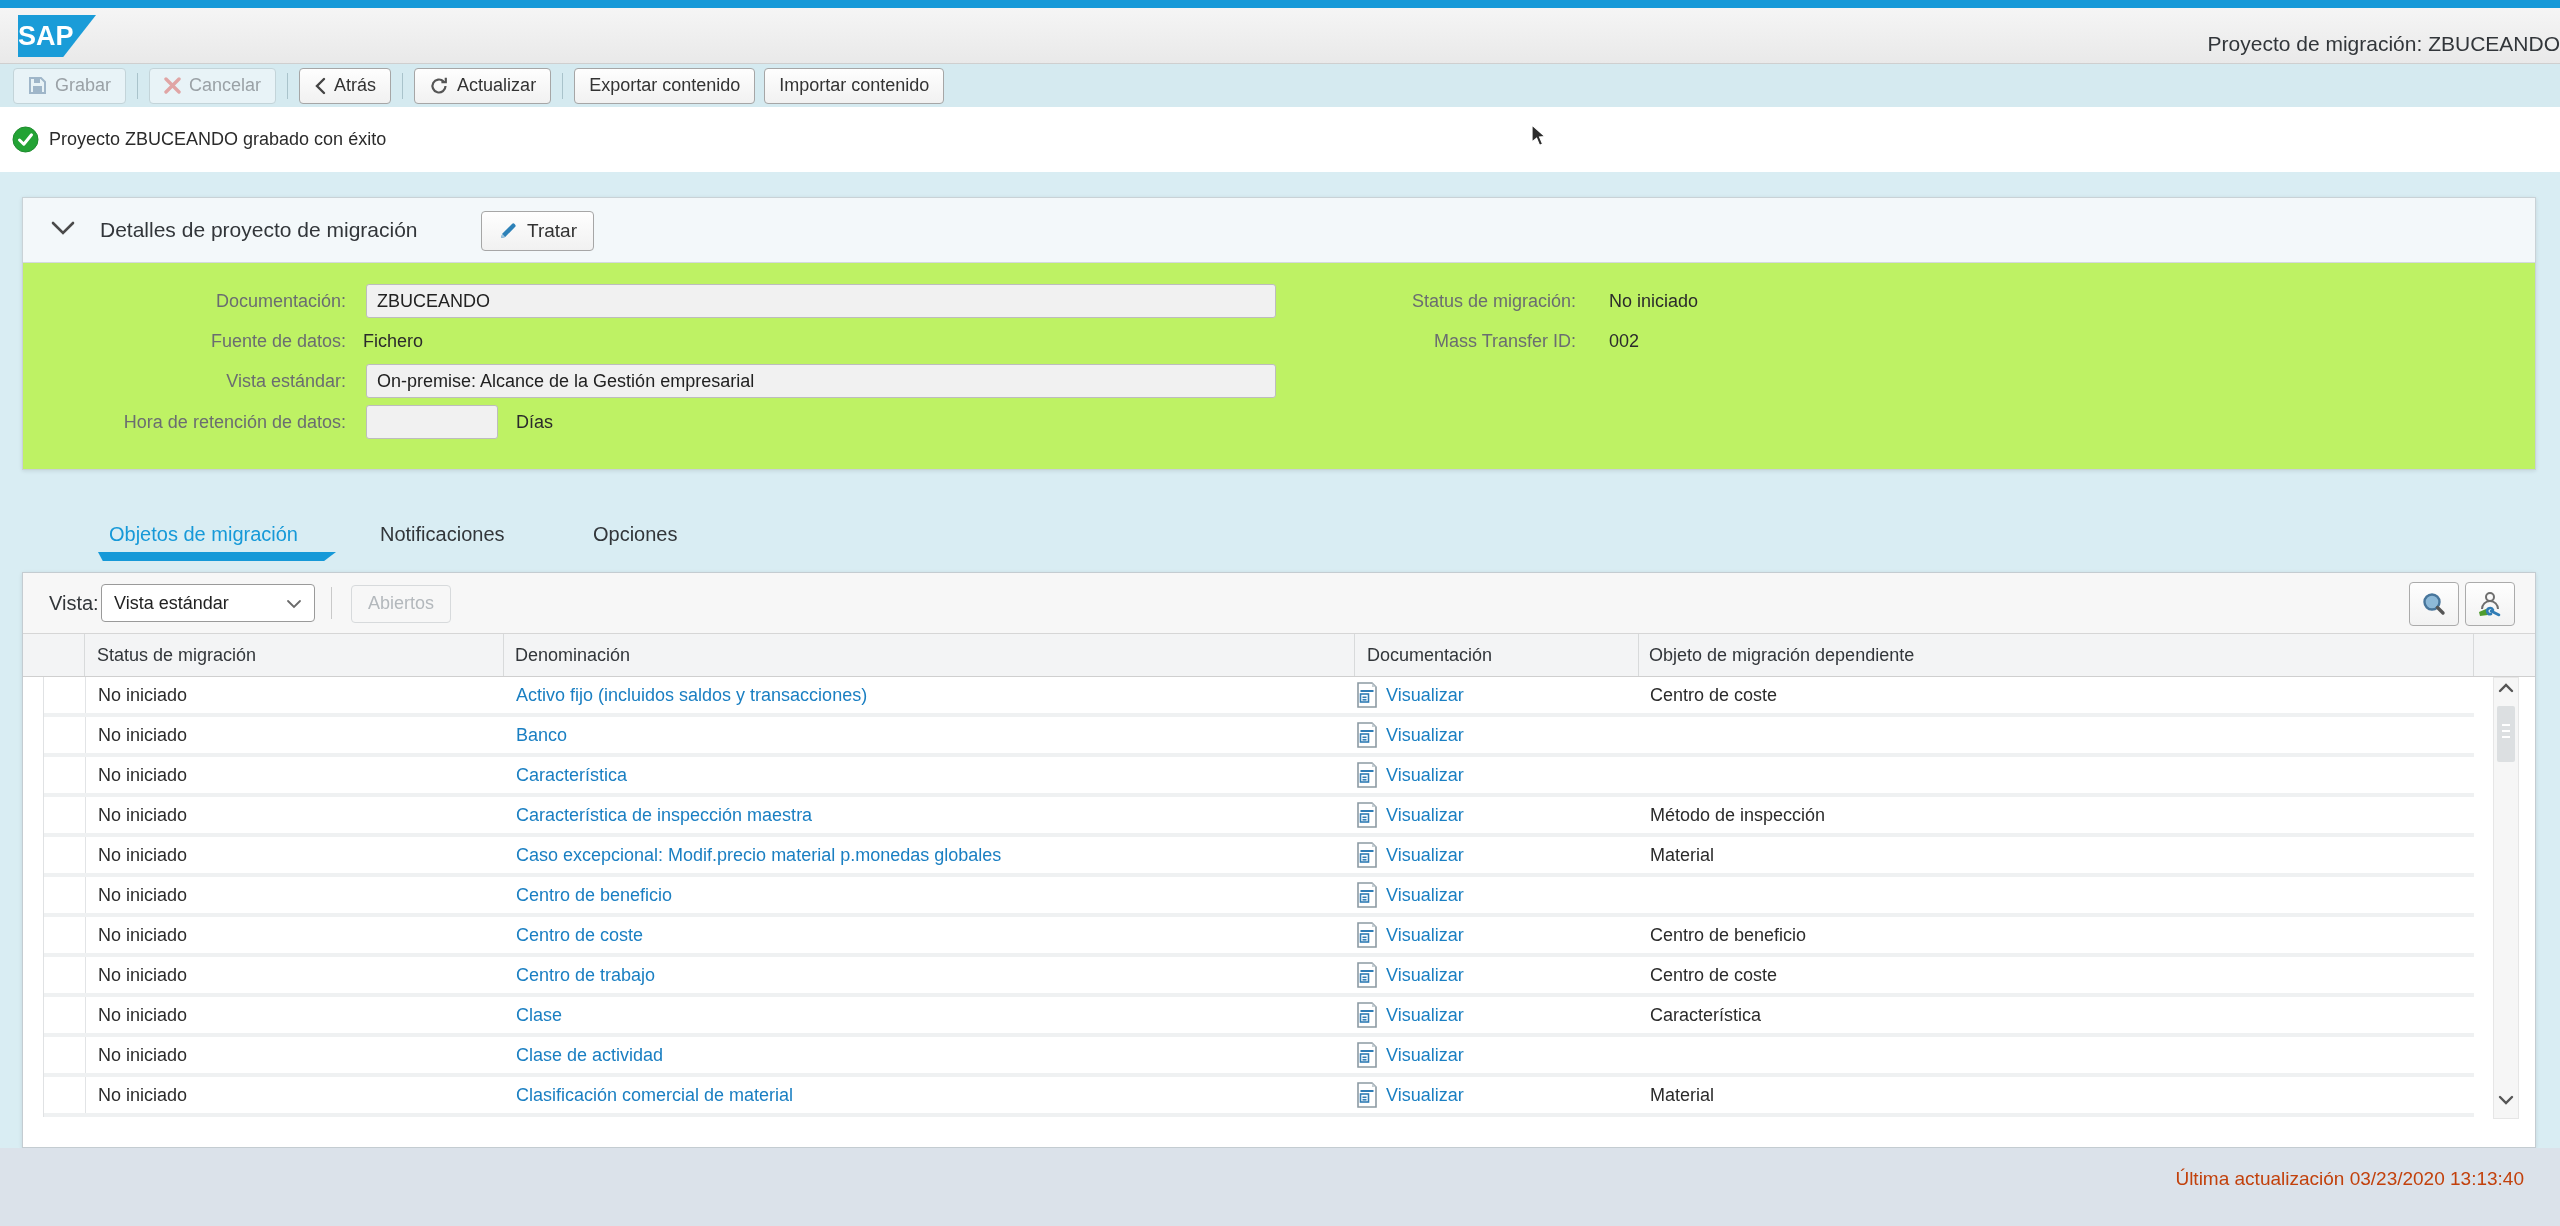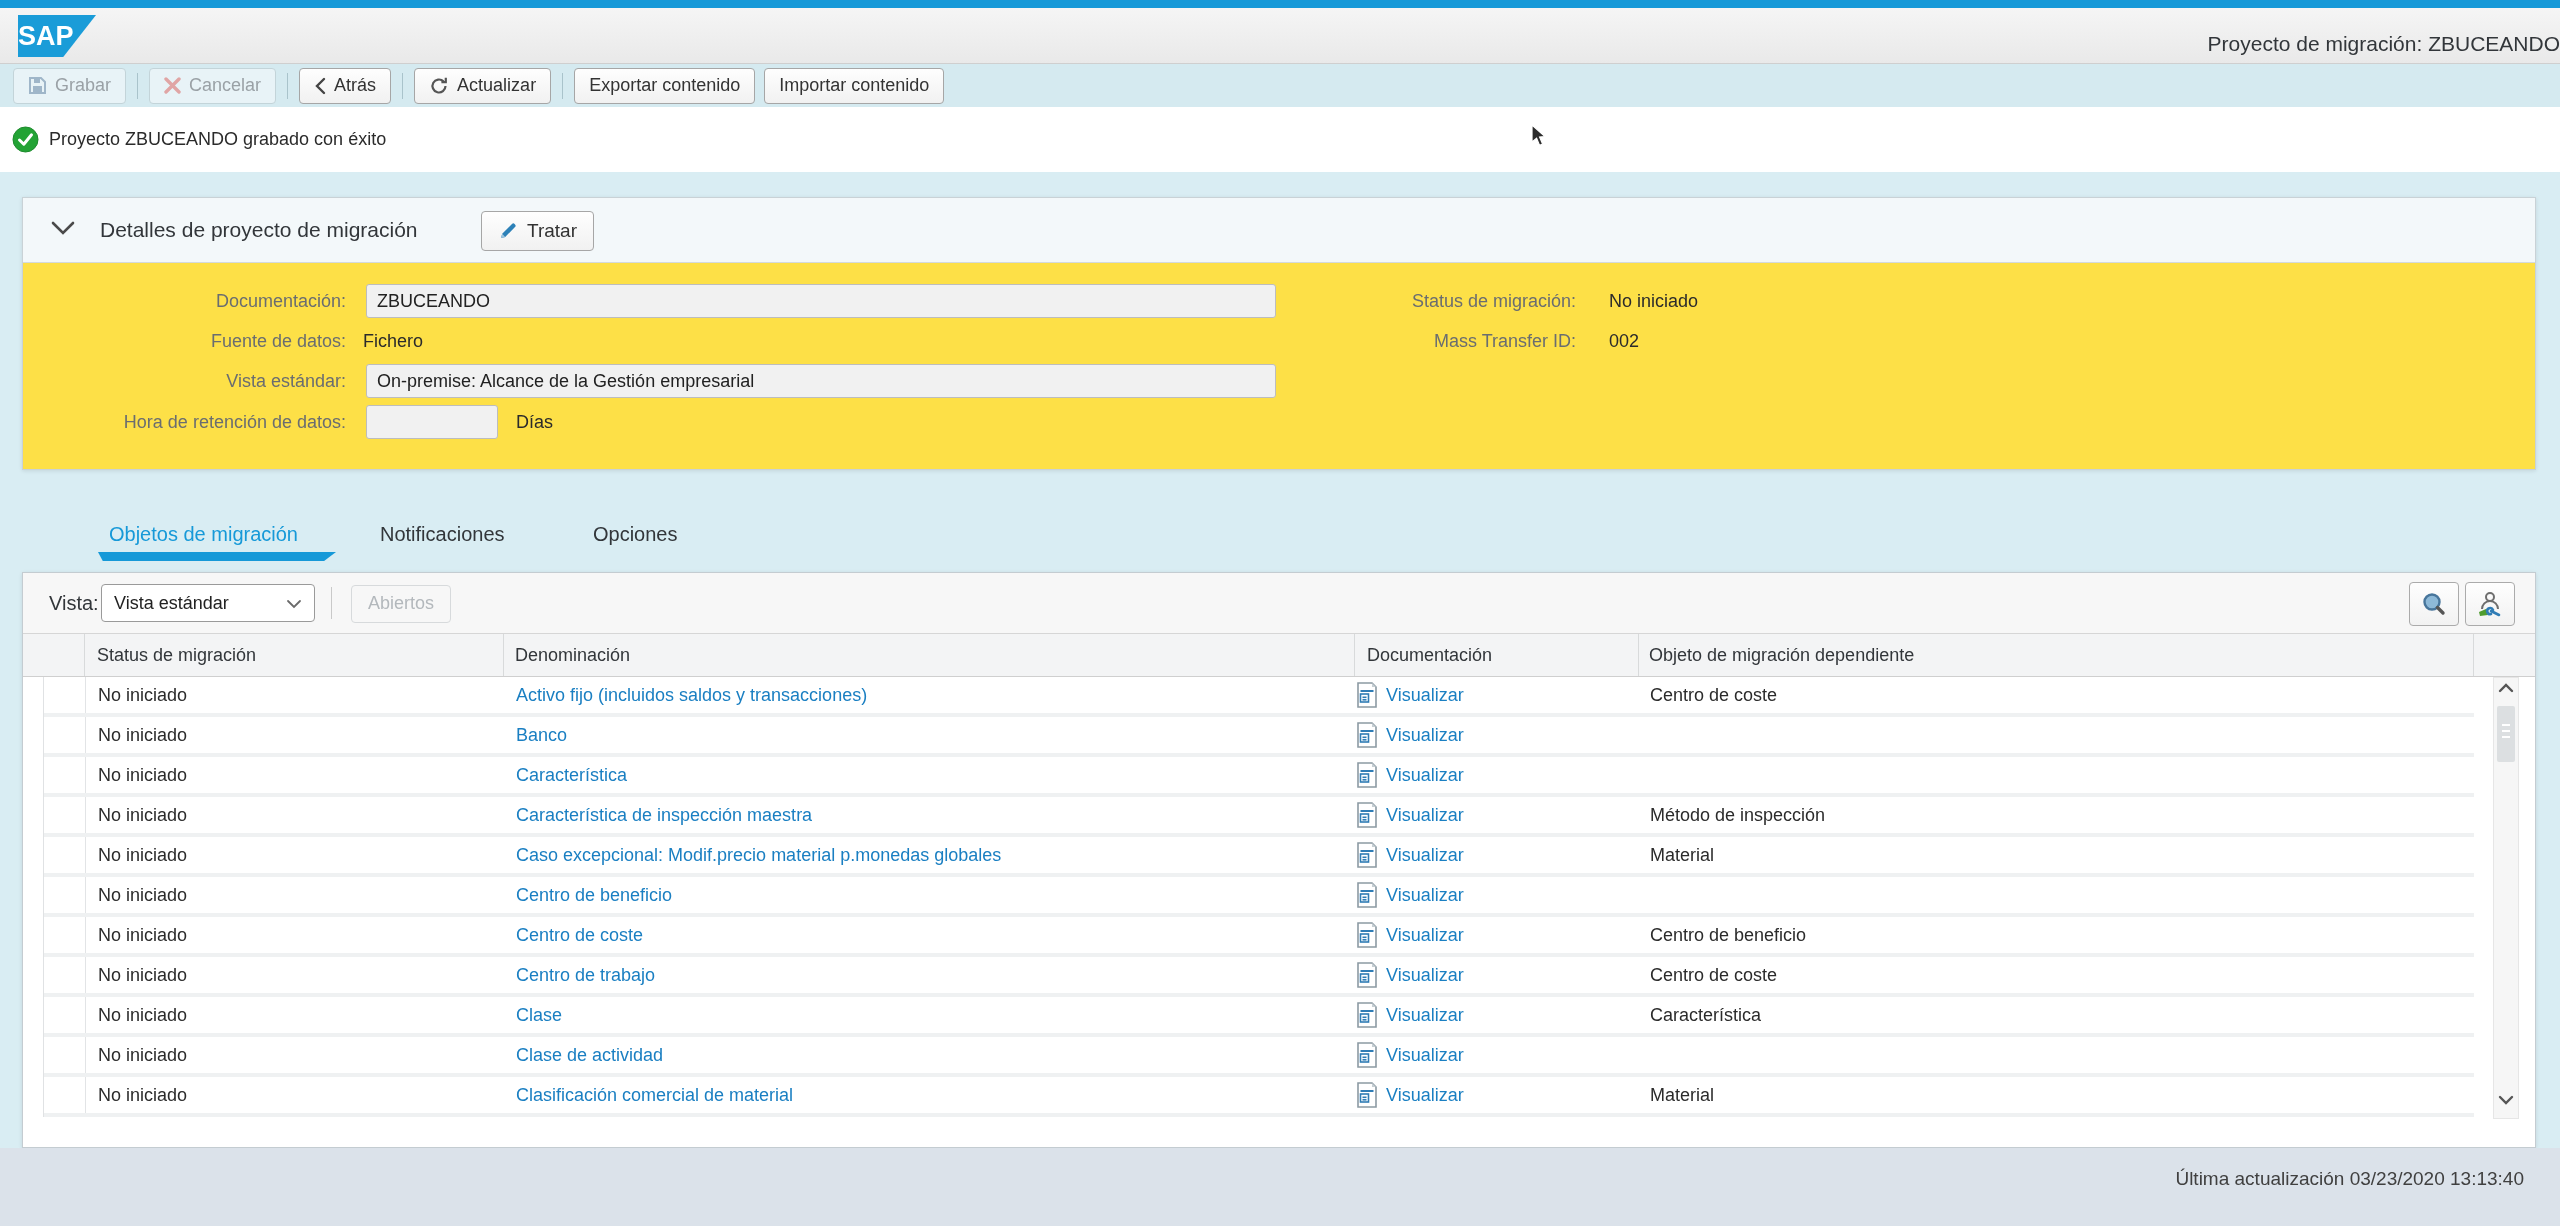--- a/index.html
+++ b/index.html
@@ -27,21 +27,21 @@
   .tb-gap{width:9px;}
   .icon svg{display:block;}
 
   
   .msgbar{position:absolute;left:0;top:107px;width:100%;height:65px;background:#ffffff;}
   .msg{position:absolute;left:12px;top:19px;display:flex;align-items:center;gap:10px;
        font-size:18px;color:#2b2b2b;}
 
   
   .details-panel{position:absolute;left:22px;top:197px;width:2514px;height:273px;
-                 background:#fde047;border:1px solid #c9d2d6;box-sizing:border-box;
+                 background:#bef264;border:1px solid #c9d2d6;box-sizing:border-box;
                  box-shadow:0 1px 4px rgba(0,0,0,.10);}
   .details-header{position:absolute;left:0;top:0;right:0;height:64px;background:#f3f8fa;
                   border-bottom:1px solid #d4dadd;}
   .collapse-btn{position:absolute;left:27px;top:22px;width:26px;height:20px;cursor:default;}
   .details-title{position:absolute;left:77px;top:0;height:64px;line-height:64px;font-size:21px;}
   .tratar-btn{position:absolute;left:458px;top:13px;height:38px;display:inline-flex;align-items:center;
               gap:9px;padding:0 16px;background:linear-gradient(#fefefe,#f1f1f1);
               border:1px solid #a6a6a6;border-radius:4px;font-size:19px;color:#333;}
   .fld-label{position:absolute;width:300px;text-align:right;font-size:18px;color:#6a6d70;line-height:34px;}
   .fld-input{position:absolute;height:32px;background:#f1f1f1;border:1px solid #bdbdbd;border-radius:3px;
@@ -92,21 +92,21 @@
   .vscroll{position:absolute;left:2470px;top:104px;width:26px;height:442px;background:#f6f6f6;
            border:1px solid #e6e6e6;box-sizing:border-box;}
   .vs-up{position:absolute;left:0;top:4px;width:24px;height:20px;display:flex;justify-content:center;}
   .vs-thumb{position:absolute;left:3px;top:28px;width:18px;height:56px;background:#dcdfe1;border-radius:2px;}
   .vs-thumb::after{content:"";position:absolute;left:5px;top:18px;width:8px;height:2px;background:#fff;
                    box-shadow:0 6px 0 #fff,0 12px 0 #fff;}
   .vs-down{position:absolute;left:0;bottom:4px;width:24px;height:20px;display:flex;justify-content:center;}
 
   
   .footer{position:absolute;left:0;top:1148px;width:100%;height:78px;background:#dbe2ea;}
-  .footer-text{position:absolute;right:36px;top:20px;font-size:19px;color:#404040;}
+  .footer-text{position:absolute;right:36px;top:20px;font-size:19px;color:#c2410c;}
 
   .cursor{position:absolute;left:1530px;top:124px;}
 </style>
 </head>
 <body>
 
 <div class="page">
 
   <div class="top-strip"></div>
 

